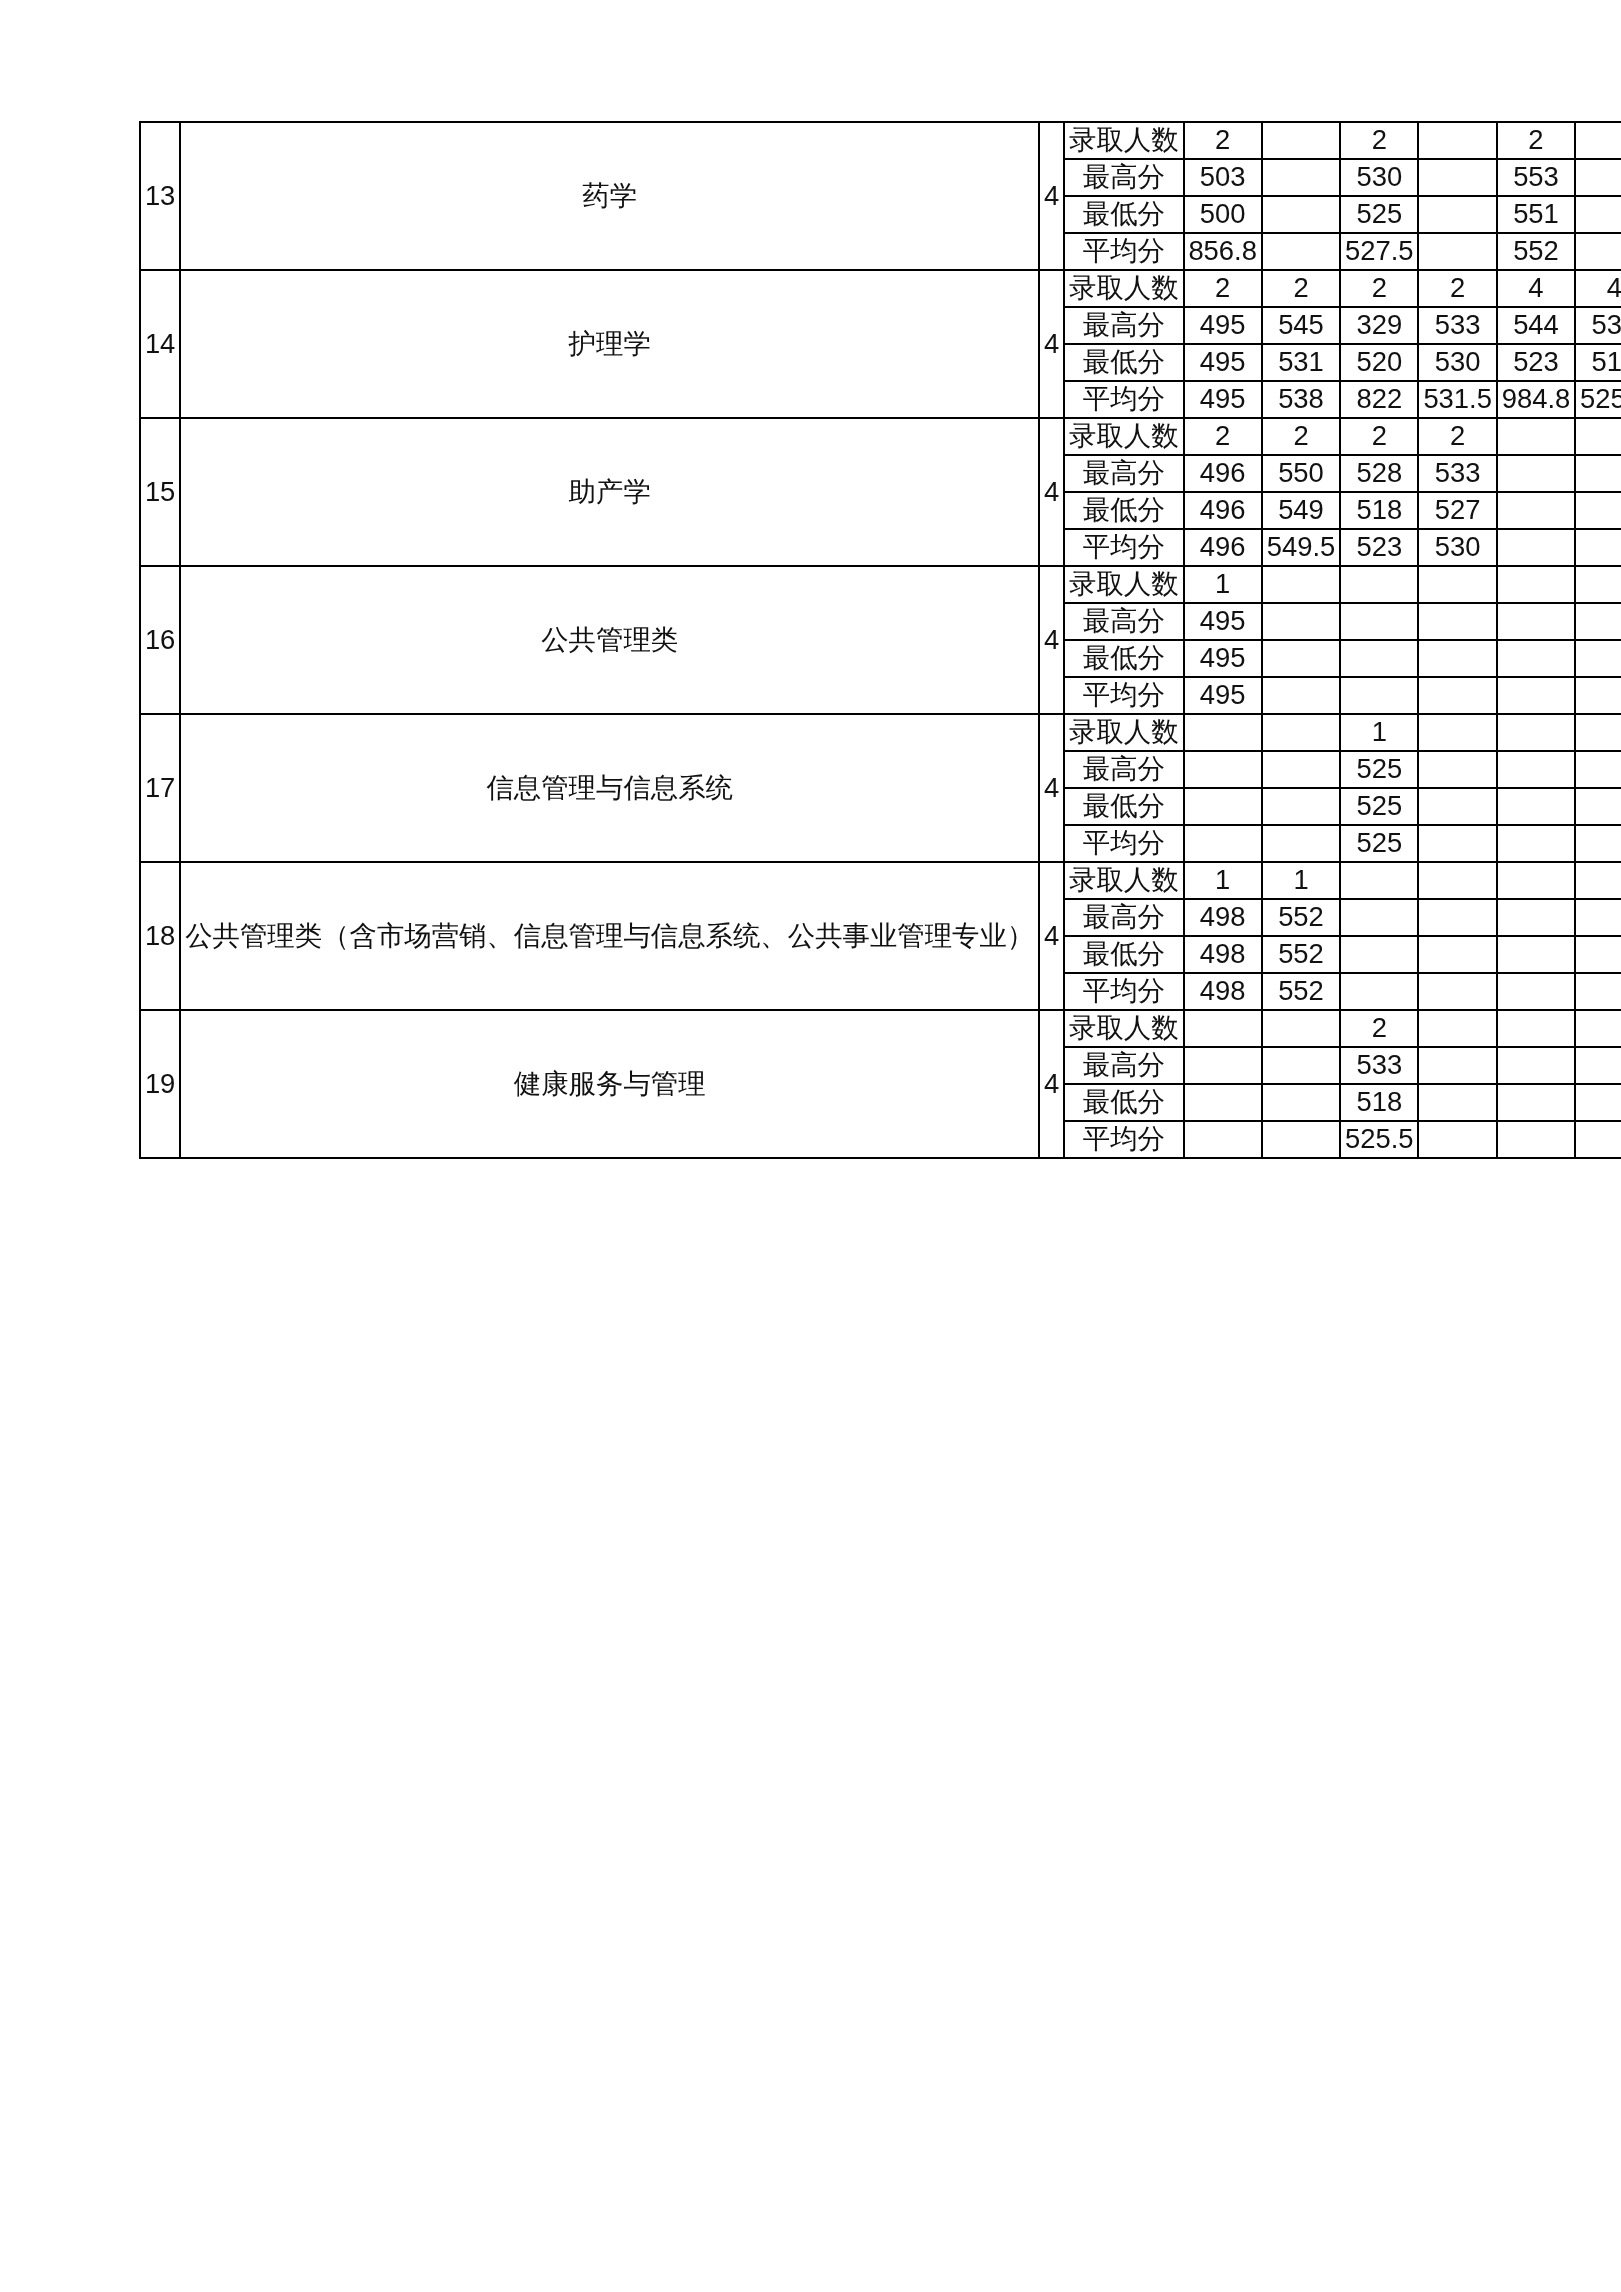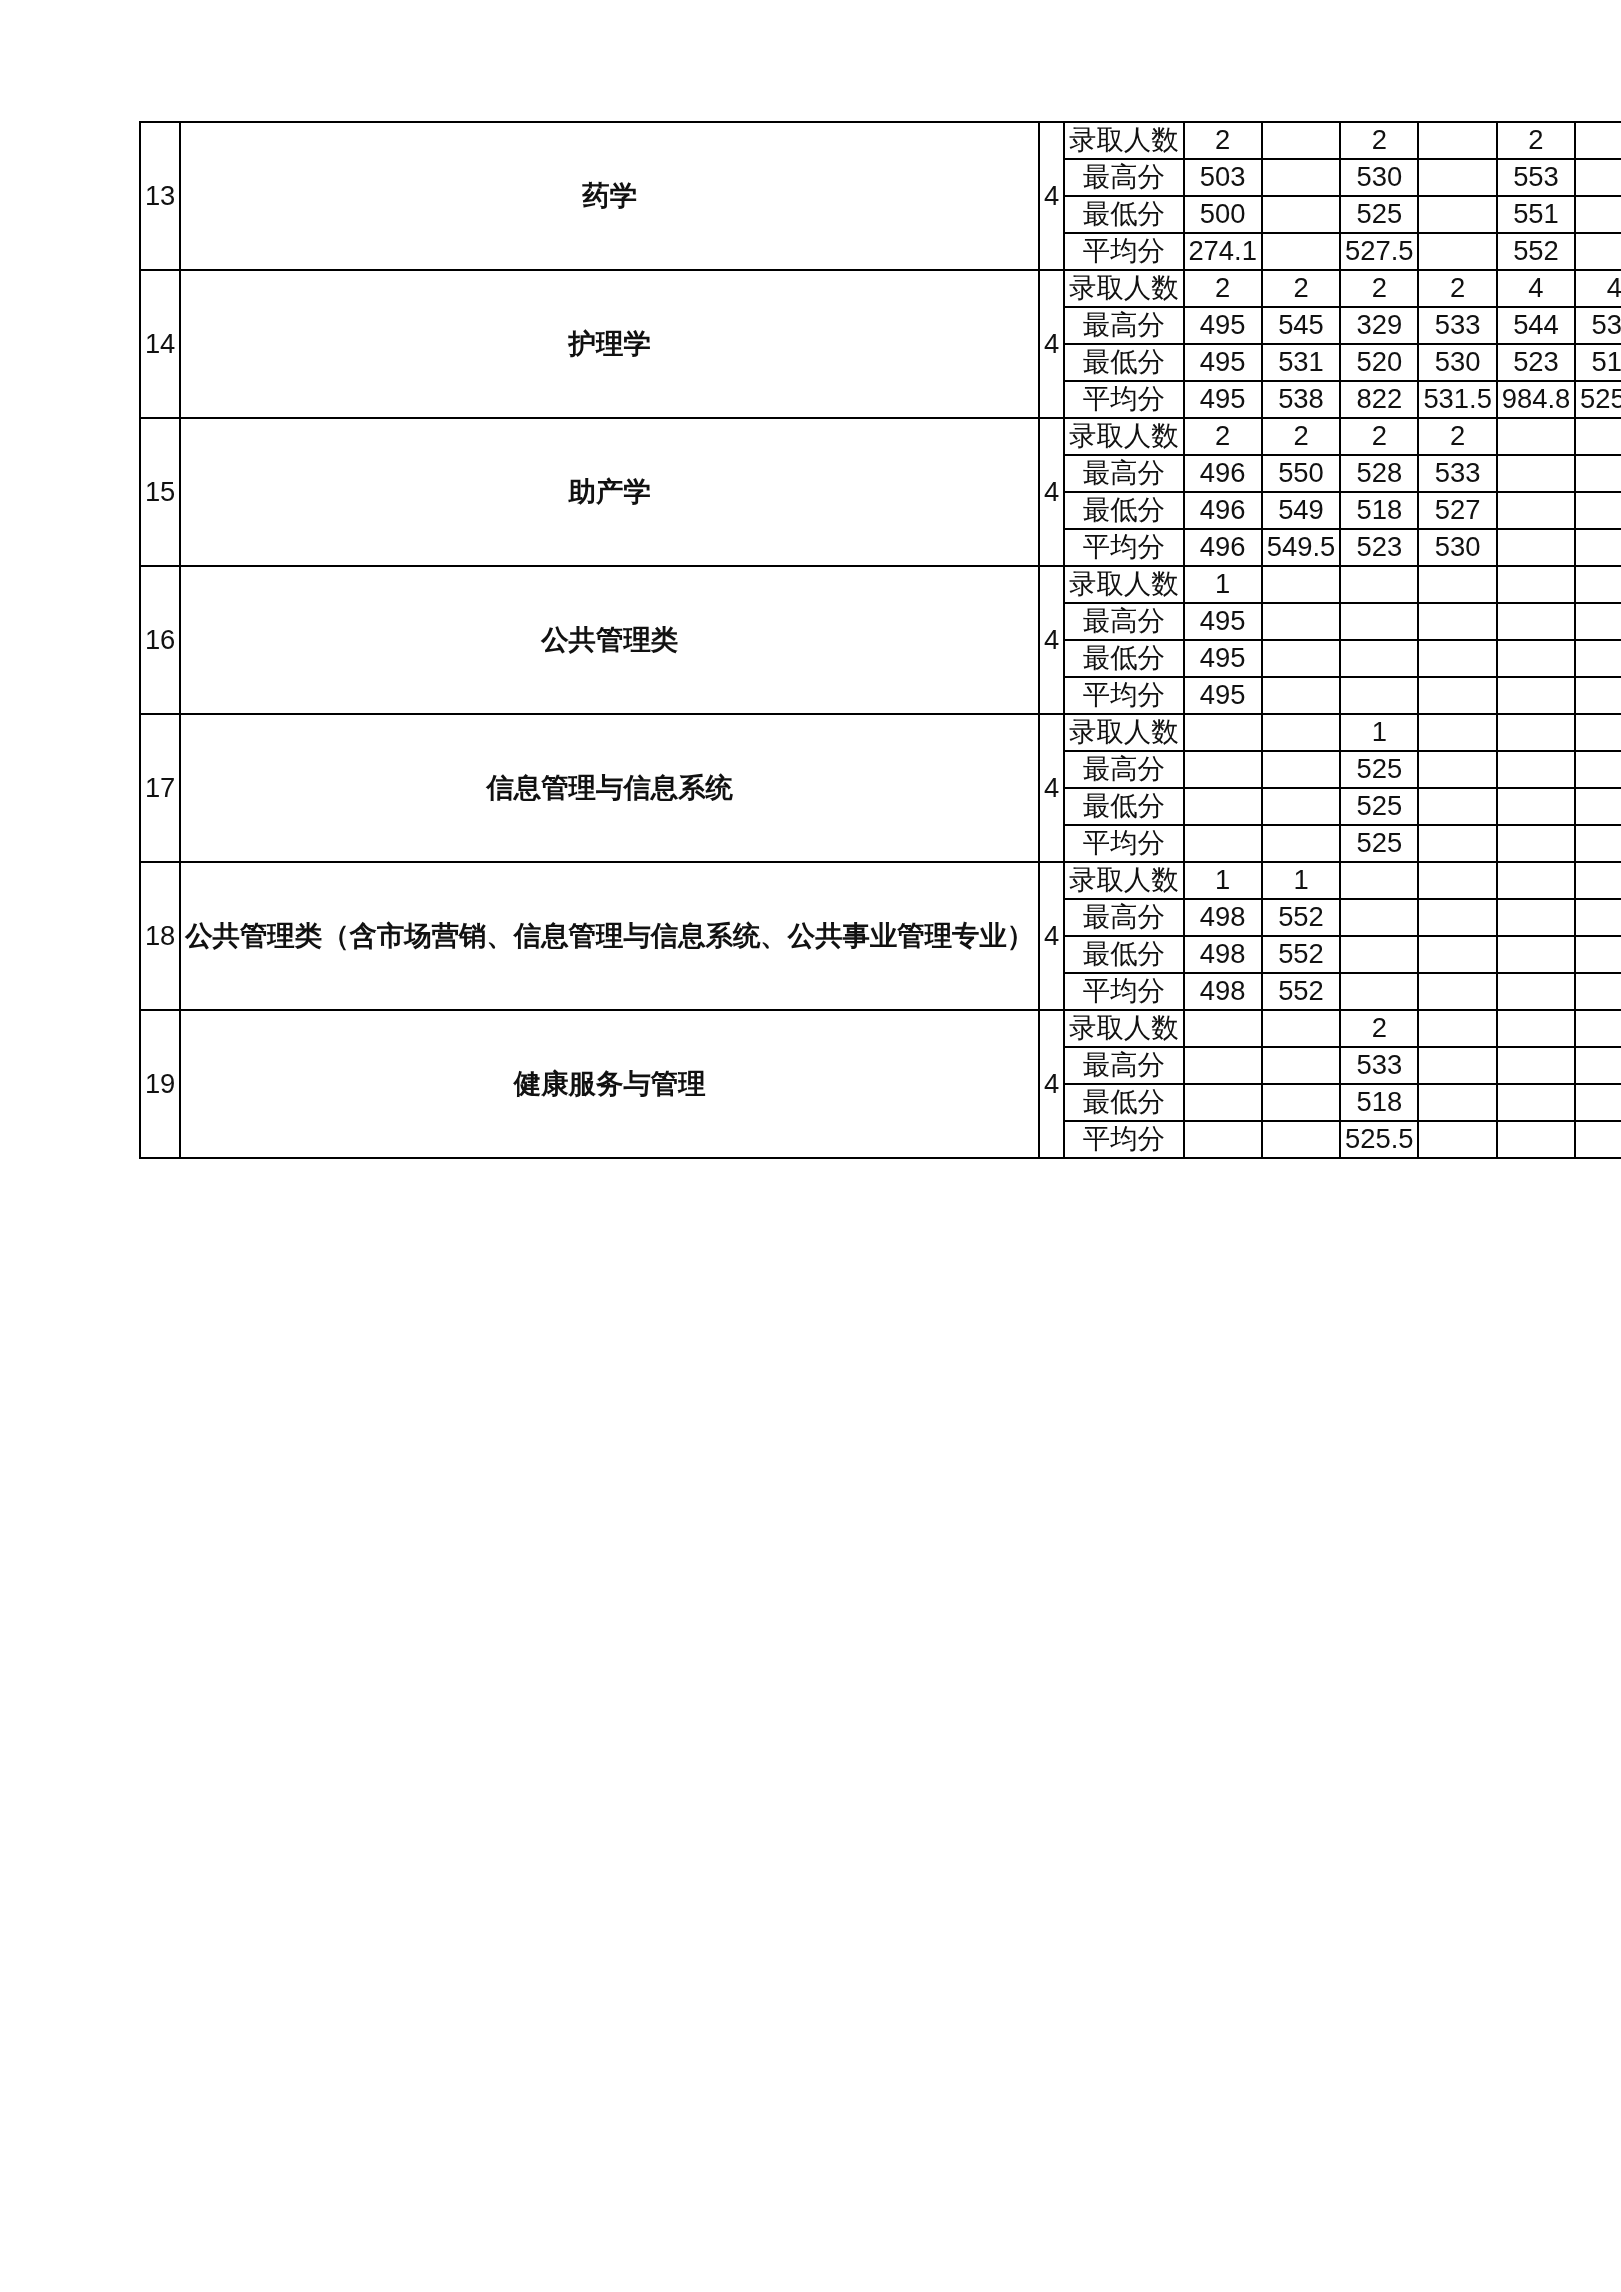--- a/index.html
+++ b/index.html
@@ -41,21 +41,20 @@
     white-space: nowrap;
   }
   
   table.score-table tr.group-start td {
     border-top: 2.9px solid #000;
   }
   td.c-major {
     white-space: normal;
     line-break: anywhere;
     word-break: break-all;
-    font-weight: bold;
   }
   col.w-no     { width: 88px; }
   col.w-major  { width: 316px; }
   col.w-years  { width: 88px; }
   col.w-label  { width: 137px; }
   col.w-v0     { width: 121px; }
   col.w-v1     { width: 123px; }
   col.w-v2     { width: 120px; }
   col.w-v3     { width: 121px; }
   col.w-v4     { width: 119px; }
@@ -104,21 +103,21 @@
           <td class="c-label">最低分</td>
           <td class="c-val">500</td>
           <td class="c-val"></td>
           <td class="c-val">525</td>
           <td class="c-val"></td>
           <td class="c-val">551</td>
           <td class="c-val"></td>
         </tr>
         <tr>
           <td class="c-label">平均分</td>
-          <td class="c-val">274.1</td>
+          <td class="c-val">856.8</td>
           <td class="c-val"></td>
           <td class="c-val">527.5</td>
           <td class="c-val"></td>
           <td class="c-val">552</td>
           <td class="c-val"></td>
         </tr>
         <tr class="group-start">
           <td rowspan="4" class="c-no">14</td>
           <td rowspan="4" class="c-major">护理学</td>
           <td rowspan="4" class="c-years">4</td>

